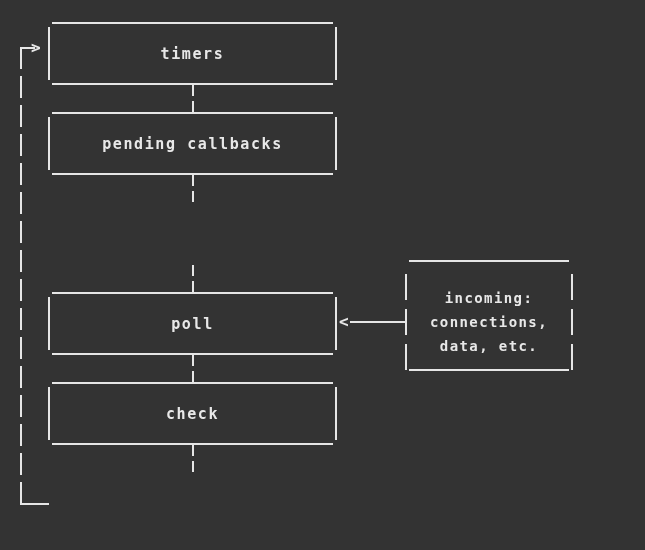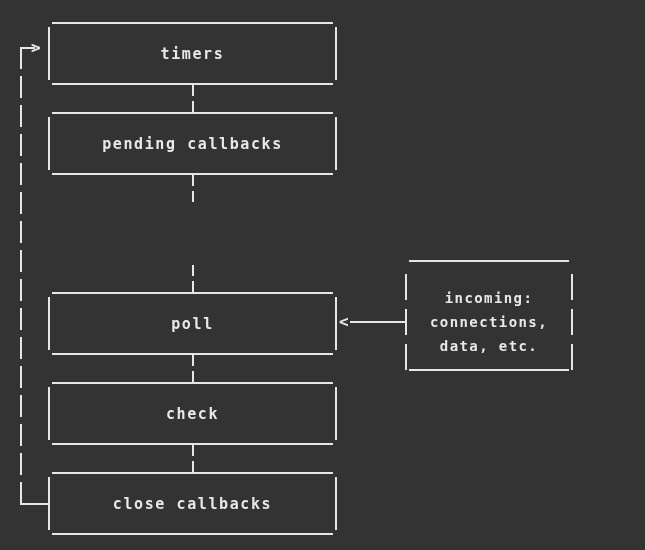--- a/index.html
+++ b/index.html
@@ -285,31 +285,20 @@
     <div class="bx-right"></div>
     <div class="notch n-tl"></div>
     <div class="notch n-tr"></div>
     <div class="notch n-bl"></div>
     <div class="notch n-br"></div>
     <div class="phase-label">check</div>
   </div>
 
   <div class="connector" style="top:445px;"></div>
 
-  <div class="phase-box" style="top:472px;">
-    <div class="bx-top"></div>
-    <div class="bx-bottom"></div>
-    <div class="bx-left"></div>
-    <div class="bx-right"></div>
-    <div class="notch n-tl"></div>
-    <div class="notch n-tr"></div>
-    <div class="notch n-bl"></div>
-    <div class="notch n-br"></div>
-    <div class="phase-label">close callbacks</div>
-  </div>
 
   <div id="incoming-box">
     <div class="ib-top"></div>
     <div class="ib-bottom"></div>
     <div class="ib-left ib-seg" style="top:14px;"></div>
     <div class="ib-left ib-seg" style="top:49px;"></div>
     <div class="ib-left ib-seg" style="top:84px;"></div>
     <div class="ib-right ib-seg" style="top:14px;"></div>
     <div class="ib-right ib-seg" style="top:49px;"></div>
     <div class="ib-right ib-seg" style="top:84px;"></div>

